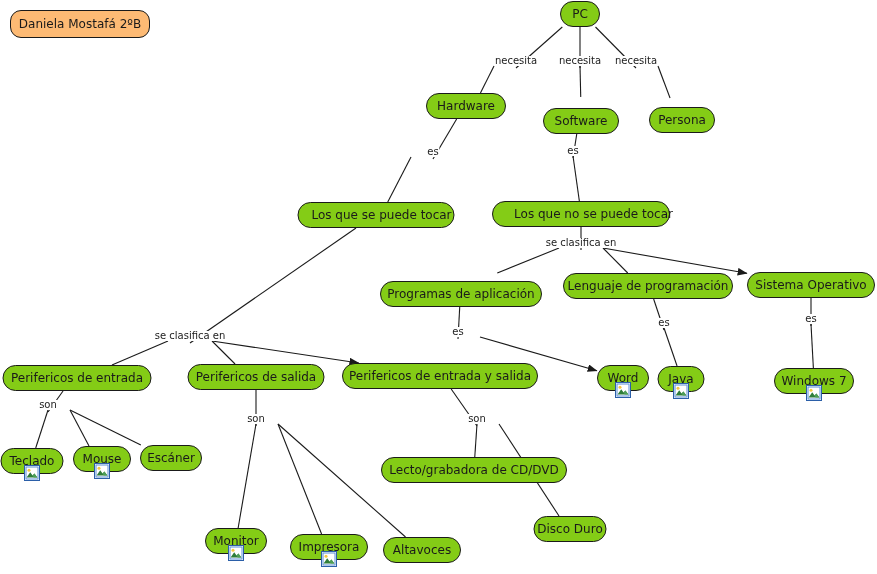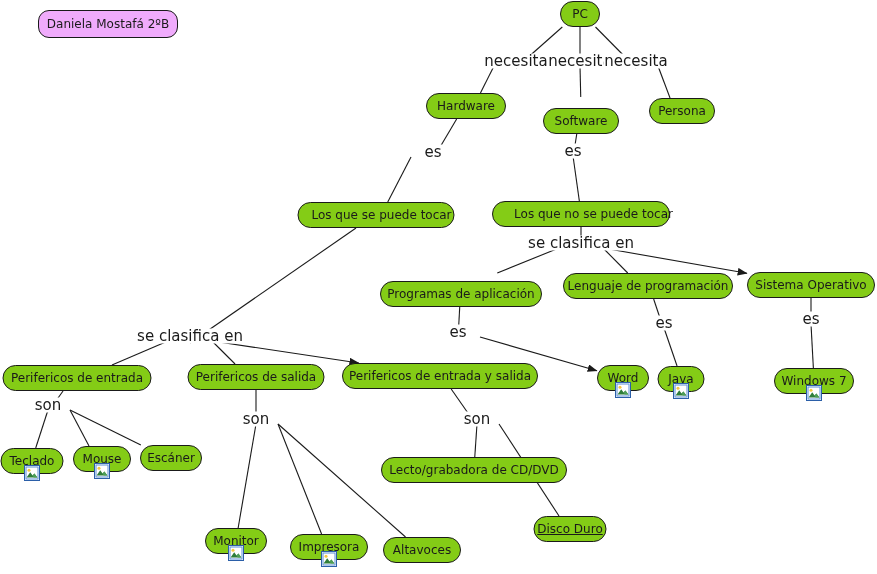--- a/index.html
+++ b/index.html
@@ -35,28 +35,27 @@
     display: flex;
     align-items: center;
     justify-content: center;
     white-space: nowrap;
     padding: 0 9px;
     height: 26px;
     transform: translate(-50%, -50%);
     z-index: 2;
   }
   .node.title-node {
-    background: #f0abfc;
+    background: #fdba74;
     border-radius: 11px;
     height: 28px;
-    margin-left: 28px;
   }
   .elabel {
     position: absolute;
-    font-size: 15px;
+    font-size: 10px;
     color: #1a1a1a;
     line-height: 1;
     white-space: nowrap;
     transform: translate(-50%, -50%);
     background: #ffffff;
     padding: 0 1px;
     z-index: 3;
   }
   .imgicon {
     position: absolute;
@@ -116,37 +115,37 @@
         <line x1="499" y1="424" x2="559.0090909090909" y2="516" stroke="#1a1a1a" stroke-width="1.1"></line>
       </g>
   </svg>
 
   <div class="node title-node" style="left:80px; top:24px; width:140px;">Daniela Mostafá 2ºB</div>
 
   <div id="node-layer">
       <div class="node" style="left: 580px; top: 14px; width: 40px;">PC</div>
       <div class="node" style="left: 466px; top: 106px; width: 80px;">Hardware</div>
       <div class="node" style="left: 581px; top: 121px; width: 76px;">Software</div>
-      <div class="node" style="left: 682px; top: 111px; width: 66px;">Persona</div>
+      <div class="node" style="left: 682px; top: 120px; width: 66px;">Persona</div>
       <div class="node" style="left: 376px; top: 215px; width: 157px; padding-left: 20px;">Los que se puede tocar</div>
       <div class="node" style="left: 581px; top: 214px; width: 178px; padding-left: 34px;">Los que no se puede tocar</div>
       <div class="node" style="left: 461px; top: 286px; width: 162px; margin-top: 8px;">Programas de aplicación</div>
       <div class="node" style="left: 648px; top: 286px; width: 170px;">Lenguaje de programación</div>
       <div class="node" style="left: 811px; top: 285px; width: 128px;">Sistema Operativo</div>
       <div class="node" style="left: 77px; top: 378px; width: 149px;">Perifericos de entrada</div>
       <div class="node" style="left: 256px; top: 377px; width: 137px;">Perifericos de salida</div>
       <div class="node" style="left: 440px; top: 376px; width: 196px;">Perifericos de entrada y salida</div>
       <div class="node" style="left: 623px; top: 378px; width: 52px;">Word</div>
       <div class="node" style="left: 681px; top: 379px; width: 47px;">Java</div>
       <div class="node" style="left: 814px; top: 381px; width: 80px;">Windows 7</div>
       <div class="node" style="left: 32px; top: 461px; width: 63px;">Teclado</div>
       <div class="node" style="left: 102px; top: 459px; width: 58px;">Mouse</div>
       <div class="node" style="left: 171px; top: 458px; width: 62px;">Escáner</div>
       <div class="node" style="left: 474px; top: 470px; width: 186px;">Lecto/grabadora de CD/DVD</div>
-      <div class="node" style="left: 570px; top: 529px; width: 73px; text-decoration: underline;">Disco Duro</div>
+      <div class="node" style="left: 570px; top: 529px; width: 73px;">Disco Duro</div>
       <div class="node" style="left: 236px; top: 541px; width: 62px;">Monitor</div>
       <div class="node" style="left: 329px; top: 547px; width: 78px;">Impresora</div>
       <div class="node" style="left: 422px; top: 550px; width: 78px;">Altavoces</div>
     </div>
   <div id="icon-layer">
       <div class="imgicon" style="left: 623px; top: 390px;">
         <svg width="16" height="16" viewBox="0 0 16 16" xmlns="http://www.w3.org/2000/svg">
           <rect x="0.5" y="0.5" width="15" height="15" fill="#ffffff" stroke="#2b5fa8" stroke-width="1"></rect>
           <rect x="2" y="2" width="12" height="12" fill="#ffffff" stroke="#5b8fd6" stroke-width="1"></rect>
           <circle cx="5" cy="5.3" r="1.5" fill="#f5c842"></circle>

